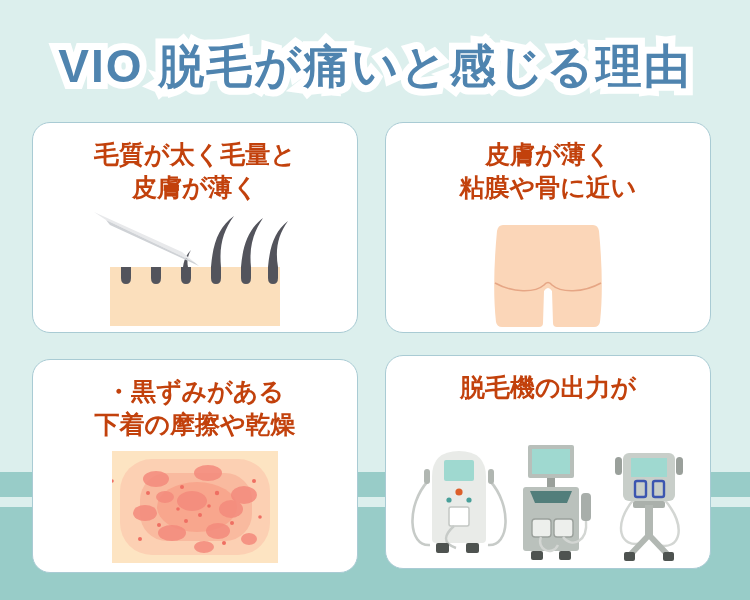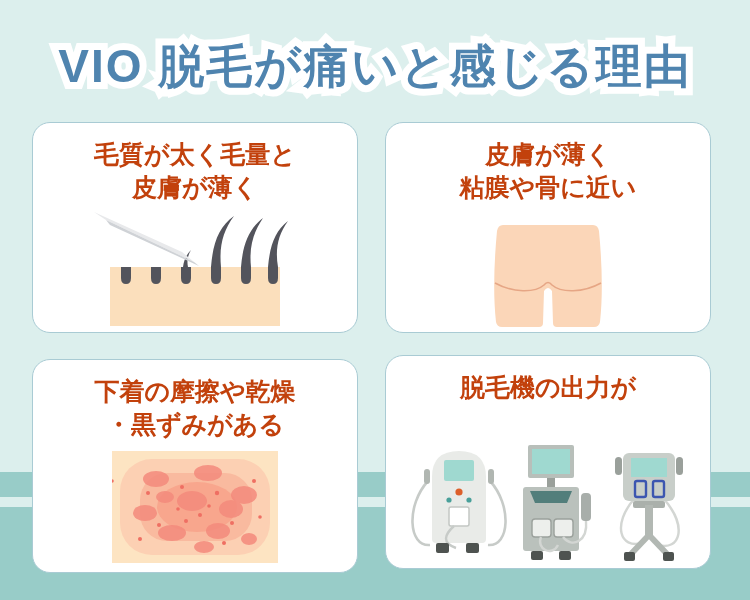--- a/index.html
+++ b/index.html
@@ -115,22 +115,22 @@
       <span>粘膜や骨に近い</span>
     </div>
     <svg class="illus illus-buttocks" width="138" height="106" viewBox="0 0 138 106">
       <path d="M24,2 H114 Q119,2 120,8 C123,40 124,72 121,99 Q120,104 115,104 H78 Q74,104 74,100 L73,68 Q69,62 65,68 L64,100 Q64,104 60,104 H23 Q18,104 17,99 C14,72 15,40 18,8 Q19,2 24,2 Z" fill="#fbd6b8"></path>
       <path d="M16,60 C34,70 56,70 65,62 Q69,57 73,62 C82,70 104,70 122,60" fill="none" stroke="#e6a685" stroke-width="1.6"></path>
     </svg>
   </div>
 
   <div class="card card-3">
     <div class="card-heading">
+      <span>・黒ずみがある</span>
       <span>下着の摩擦や乾燥</span>
-      <span>・黒ずみがある</span>
     </div>
     <svg class="illus illus-irritated" width="166" height="112" viewBox="0 0 166 112">
       <rect x="0" y="0" width="166" height="112" fill="#fde4c2"></rect>
       <rect x="8" y="8" width="150" height="96" rx="32" fill="#fcd0b3"></rect>
       <rect x="28" y="22" width="112" height="68" rx="27" fill="#f9ba9f"></rect>
       <ellipse cx="85" cy="56" rx="40" ry="25" fill="#f8a68d"></ellipse>
       <g fill="#f48a7c" opacity="0.85">
         <ellipse cx="44" cy="28" rx="13" ry="8"></ellipse>
         <ellipse cx="96" cy="22" rx="14" ry="8"></ellipse>
         <ellipse cx="132" cy="44" rx="13" ry="9"></ellipse>

